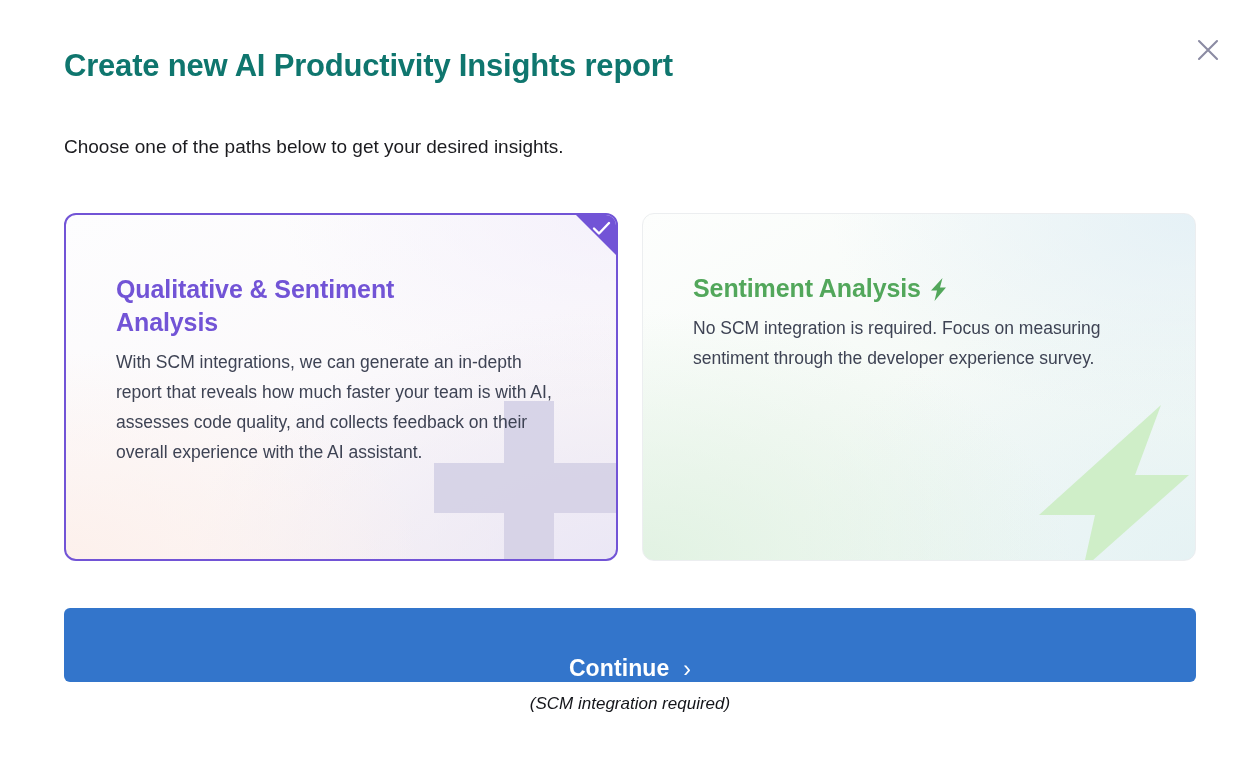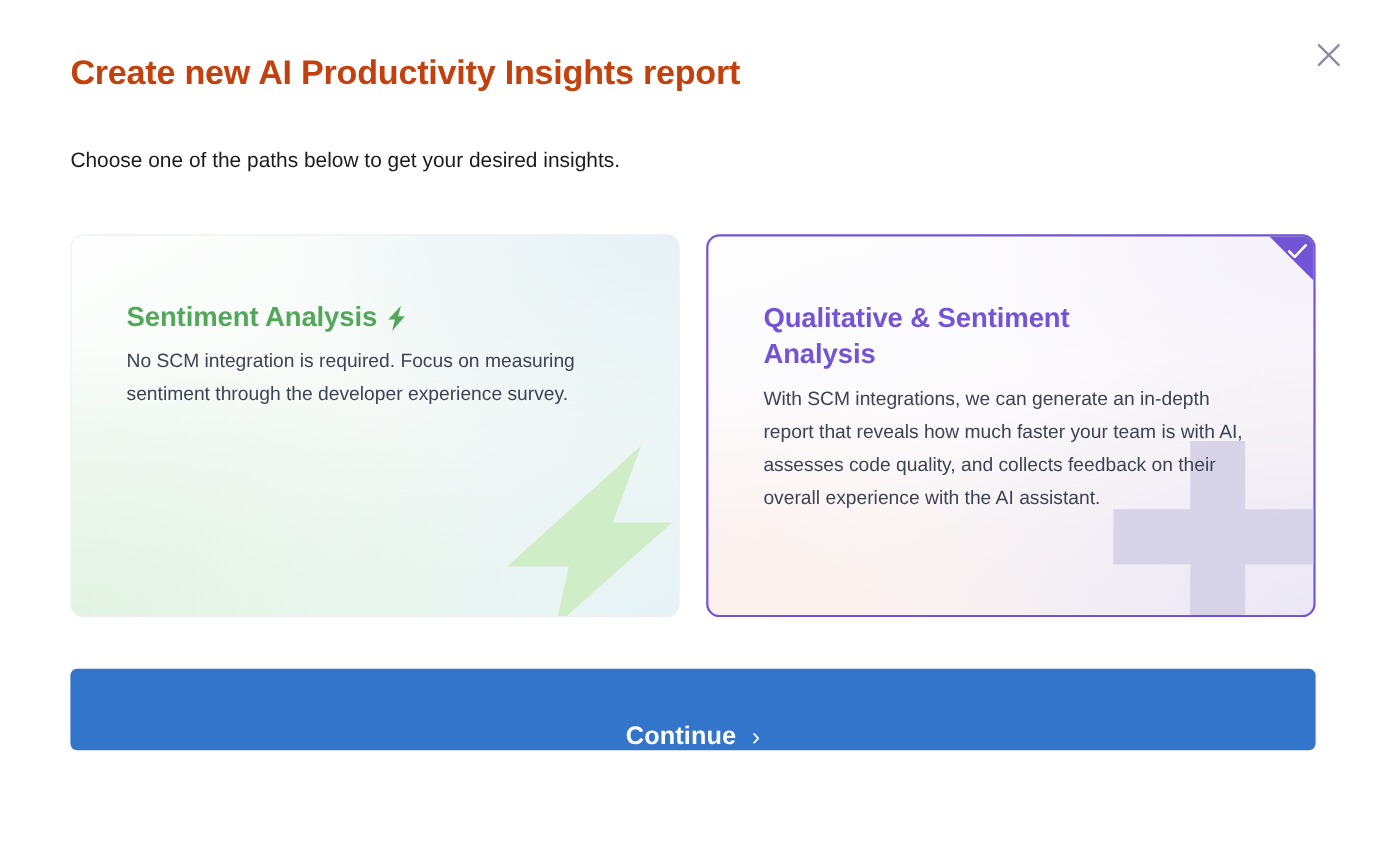--- a/index.html
+++ b/index.html
@@ -21,21 +21,21 @@
     position:absolute; top:33px; right:35px;
     width:34px; height:34px;
     display:flex; align-items:center; justify-content:center;
     cursor:pointer; background:none; border:none;
   }
   .close-btn svg { display:block; }
 
   
   .page-title {
     position:absolute; left:64px; top:46px;
-    font-size:31px; font-weight:bold; color:#c2410c;
+    font-size:31px; font-weight:bold; color:#0f766e;
     letter-spacing:-0.2px; line-height:1.3;
   }
   .page-subtitle {
     position:absolute; left:64px; top:133px;
     font-size:19px; font-weight:400; color:#1b1b1f;
     line-height:1.45;
   }
 
   
   .cards {
@@ -136,54 +136,55 @@
     <svg width="26" height="26" viewBox="0 0 26 26" fill="none">
       <path d="M4 4 L22 22 M22 4 L4 22" stroke="#8b8ba3" stroke-width="2.1" stroke-linecap="round"></path>
     </svg>
   </button>
 
   <h1 class="page-title">Create new AI Productivity Insights report</h1>
   <p class="page-subtitle">Choose one of the paths below to get your desired insights.</p>
 
   <div class="cards">
 
-    <div class="card card-green">
-      <svg class="wm wm-bolt" viewBox="0 0 200 175">
-        <path d="M148 8 L26 118 L82 118 L70 172 L176 78 L122 78 Z" fill="#cfeec8"></path>
-      </svg>
-      <div class="card-body">
-        <div class="card-title card-title-green">
-          <span>Sentiment Analysis</span>
-          <svg class="bolt-inline" width="17" height="23" viewBox="0 0 17 23">
-            <path d="M12.5 0 L1 12.5 L7 12.5 L4.5 23 L16 9.5 L10 9.5 Z" fill="#52a75b"></path>
-          </svg>
-        </div>
-        <p class="card-desc">No SCM integration is required. Focus on measuring sentiment through the developer experience survey.</p>
-      </div>
-    </div>
-
     <div class="card card-purple">
       <svg class="wm wm-plus" viewBox="0 0 190 180">
         <path d="M70 0 H120 V62 H190 V112 H120 V180 H70 V112 H0 V62 H70 Z" fill="#d4d0e6" opacity="0.9"></path>
       </svg>
       <div class="corner-badge">
         <span class="tri"></span>
         <svg class="check" width="19" height="16" viewBox="0 0 19 16" fill="none">
           <path d="M2 7.5 L7 12.5 L17 2" stroke="#ffffff" stroke-width="2.4" stroke-linecap="round" stroke-linejoin="round"></path>
         </svg>
       </div>
       <div class="card-body">
         <div class="card-title card-title-purple">
           <span>Qualitative &amp; Sentiment Analysis</span>
         </div>
         <p class="card-desc card-desc-purple">With SCM integrations, we can generate an in-depth report that reveals how much faster your team is with AI, assesses code quality, and collects feedback on their overall experience with the AI assistant.</p>
       </div>
     </div>
 
+    <div class="card card-green">
+      <svg class="wm wm-bolt" viewBox="0 0 200 175">
+        <path d="M148 8 L26 118 L82 118 L70 172 L176 78 L122 78 Z" fill="#cfeec8"></path>
+      </svg>
+      <div class="card-body">
+        <div class="card-title card-title-green">
+          <span>Sentiment Analysis</span>
+          <svg class="bolt-inline" width="17" height="23" viewBox="0 0 17 23">
+            <path d="M12.5 0 L1 12.5 L7 12.5 L4.5 23 L16 9.5 L10 9.5 Z" fill="#52a75b"></path>
+          </svg>
+        </div>
+        <p class="card-desc">No SCM integration is required. Focus on measuring sentiment through the developer experience survey.</p>
+      </div>
+    </div>
+
   </div>
 
   <button class="continue-btn">
     <span>Continue</span>
     <span class="chev">›</span>
   </button>
 
+  <div class="footnote">(SCM integration required)</div>
 
 </div>
 
 </body></html>

